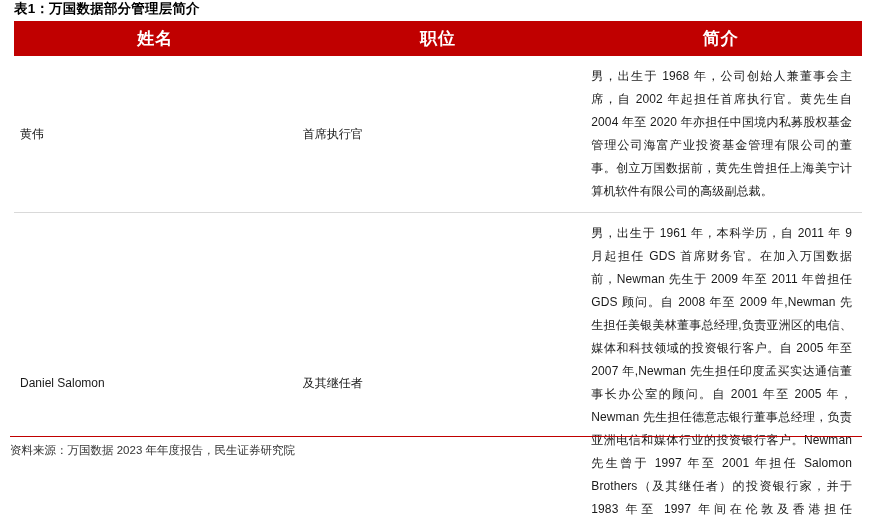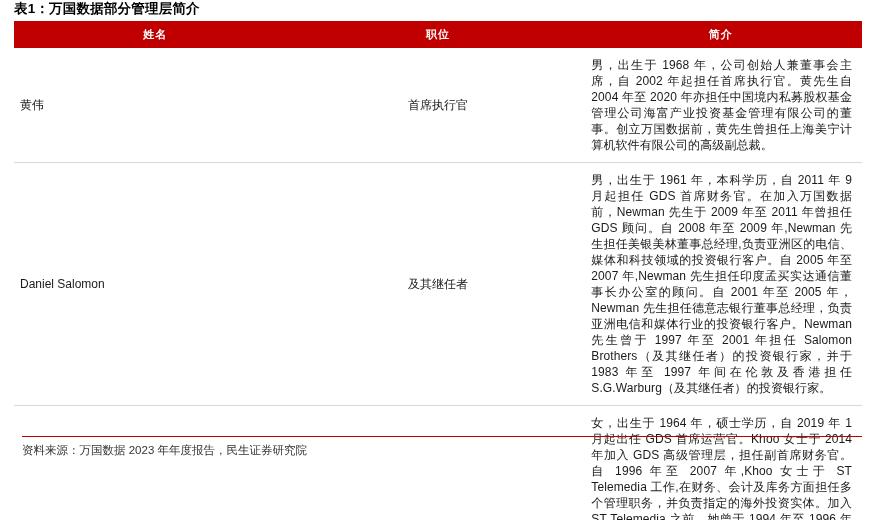--- a/index.html
+++ b/index.html
@@ -30,55 +30,54 @@
     letter-spacing: 0.2px;
   }
   table.main {
     width: 848px;
     border-collapse: collapse;
     table-layout: fixed;
   }
   table.main thead th {
     background: #C00000;
     color: #ffffff;
-    font-size: 11px;
+    font-size: 17px;
     font-weight: bold;
     text-align: center;
     padding: 6px 4px;
     border: none;
     letter-spacing: 1px;
   }
   table.main tbody td {
     border-bottom: 1px solid #d9d9d9;
     font-size: 12px;
     vertical-align: middle;
     color: #1a1a1a;
   }
   td.col-name {
     width: 148px;
     text-align: left;
     padding: 8px 6px;
     line-height: 18px;
   }
   td.col-title {
     width: 108px;
-    text-align: center;
     padding: 8px 6px;
     line-height: 18px;
   }
   td.col-desc {
     padding: 9px 10px 9px 12px;
     text-align: justify;
-    line-height: 16px;
+    line-height: 23px;
     letter-spacing: 0.1px;
   }
   tr.row-1 td { }
   .source {
     position: absolute;
-    left: 22px;
+    left: 10px;
     right: 14px;
     bottom: 6px;
     font-size: 11.5px;
     color: #333333;
     padding-top: 5px;
     border-top: 1px solid #C00000;
     line-height: 16px;
   }
 </style>
 </head>

